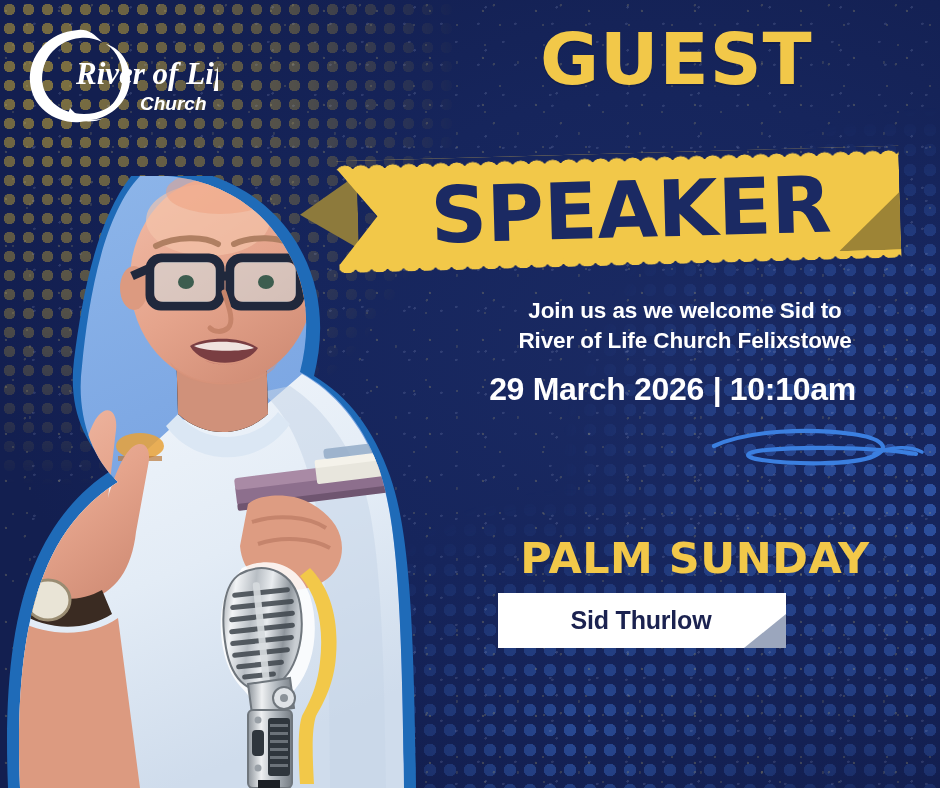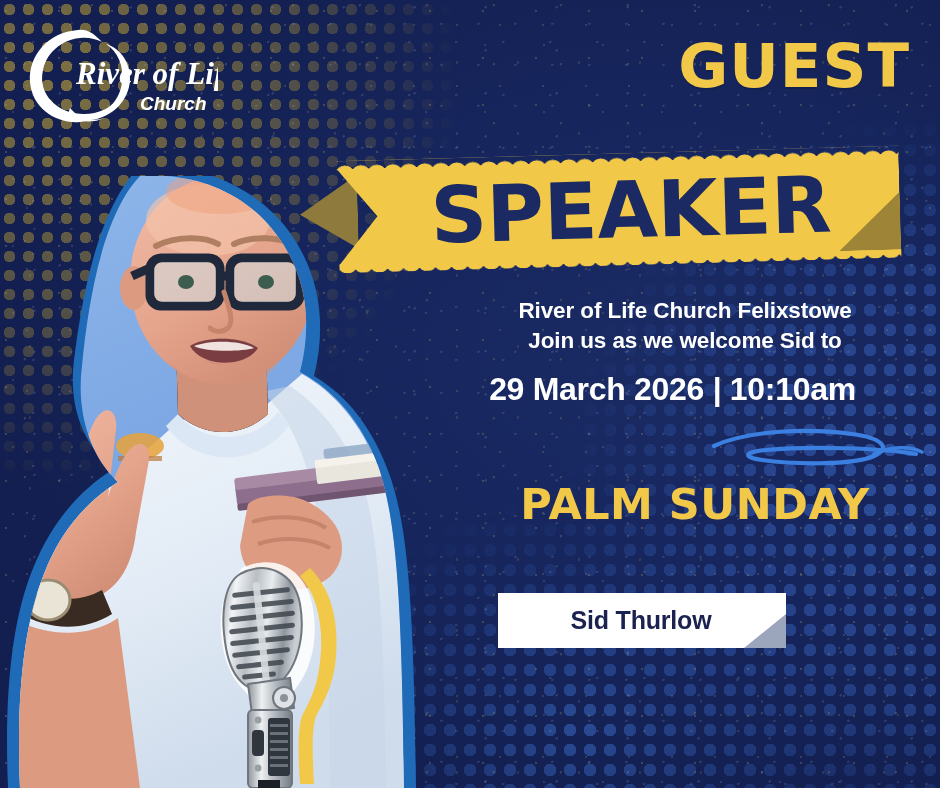--- a/index.html
+++ b/index.html
@@ -58,25 +58,25 @@
     background-size:53px 47px,67px 59px,43px 61px,71px 43px,59px 67px,47px 53px,61px 71px,37px 41px;
     opacity:.9;
   }
 
   
   .logo{position:absolute;left:18px;top:24px;width:200px;height:108px;}
   .logo svg{display:block;}
 
   
   .guest{
-    position:absolute;left:540px;top:38px;width:370px;
-    font-size:61px;line-height:.92;
+    position:absolute;left:540px;top:26px;width:370px;
+    font-size:72px;line-height:.92;
     font-weight:900;letter-spacing:1px;
     color:#f2c849;
-    text-align:right;
+    text-align:left;
     font-family:"DejaVu Sans", sans-serif;
     text-shadow:0 2px 0 rgba(0,0,0,.12);
   }
 
   
   .ribbon-wrap{
     position:absolute;left:300px;top:148px;width:600px;height:124px;
     transform:rotate(-1.6deg);
   }
   .ribbon-body{
@@ -124,21 +124,21 @@
   .datetime{
     position:absolute;left:440px;top:371px;width:465px;
     text-align:center;color:#ffffff;
     font-size:32px;font-weight:700;letter-spacing:-.3px;
   }
 
   
   .squiggle{position:absolute;left:706px;top:424px;width:222px;height:62px;}
 
   .palm{
-    position:absolute;left:485px;top:479px;width:420px;
+    position:absolute;left:485px;top:533px;width:420px;
     text-align:center;color:#f2c849;
     font-size:43px;font-weight:900;letter-spacing:.5px;
     font-family:"DejaVu Sans", sans-serif;
   }
 
   
   .nameplate{
     position:absolute;left:498px;top:593px;width:288px;height:55px;
   }
   .nameplate-bg{
@@ -387,22 +387,22 @@
   <div class="ribbon-wrap">
     <div class="ribbon-fold-l"></div>
     <div class="ribbon-body"></div>
     <div class="scallop top"></div>
     <div class="scallop bot"></div>
     <div class="ribbon-fold"></div>
     <div class="speaker">SPEAKER</div>
   </div>
 
   <div class="subhead">
+    <div>Join us as we welcome Sid to</div>
     <div>River of Life Church Felixstowe</div>
-    <div>Join us as we welcome Sid to</div>
   </div>
 
   <div class="datetime">29 March 2026 | 10:10am</div>
 
   <div class="squiggle">
     <svg width="222" height="62" viewBox="0 0 222 62" xmlns="http://www.w3.org/2000/svg">
       <g fill="none" stroke="#3b7fe0" stroke-width="4.2" stroke-linecap="round">
         <path d="M8,22 C42,6 104,4 146,10 C176,14 186,24 168,32
                  C146,42 84,40 56,36 C36,33 38,28 60,26
                  C104,22 176,24 210,30"></path>

